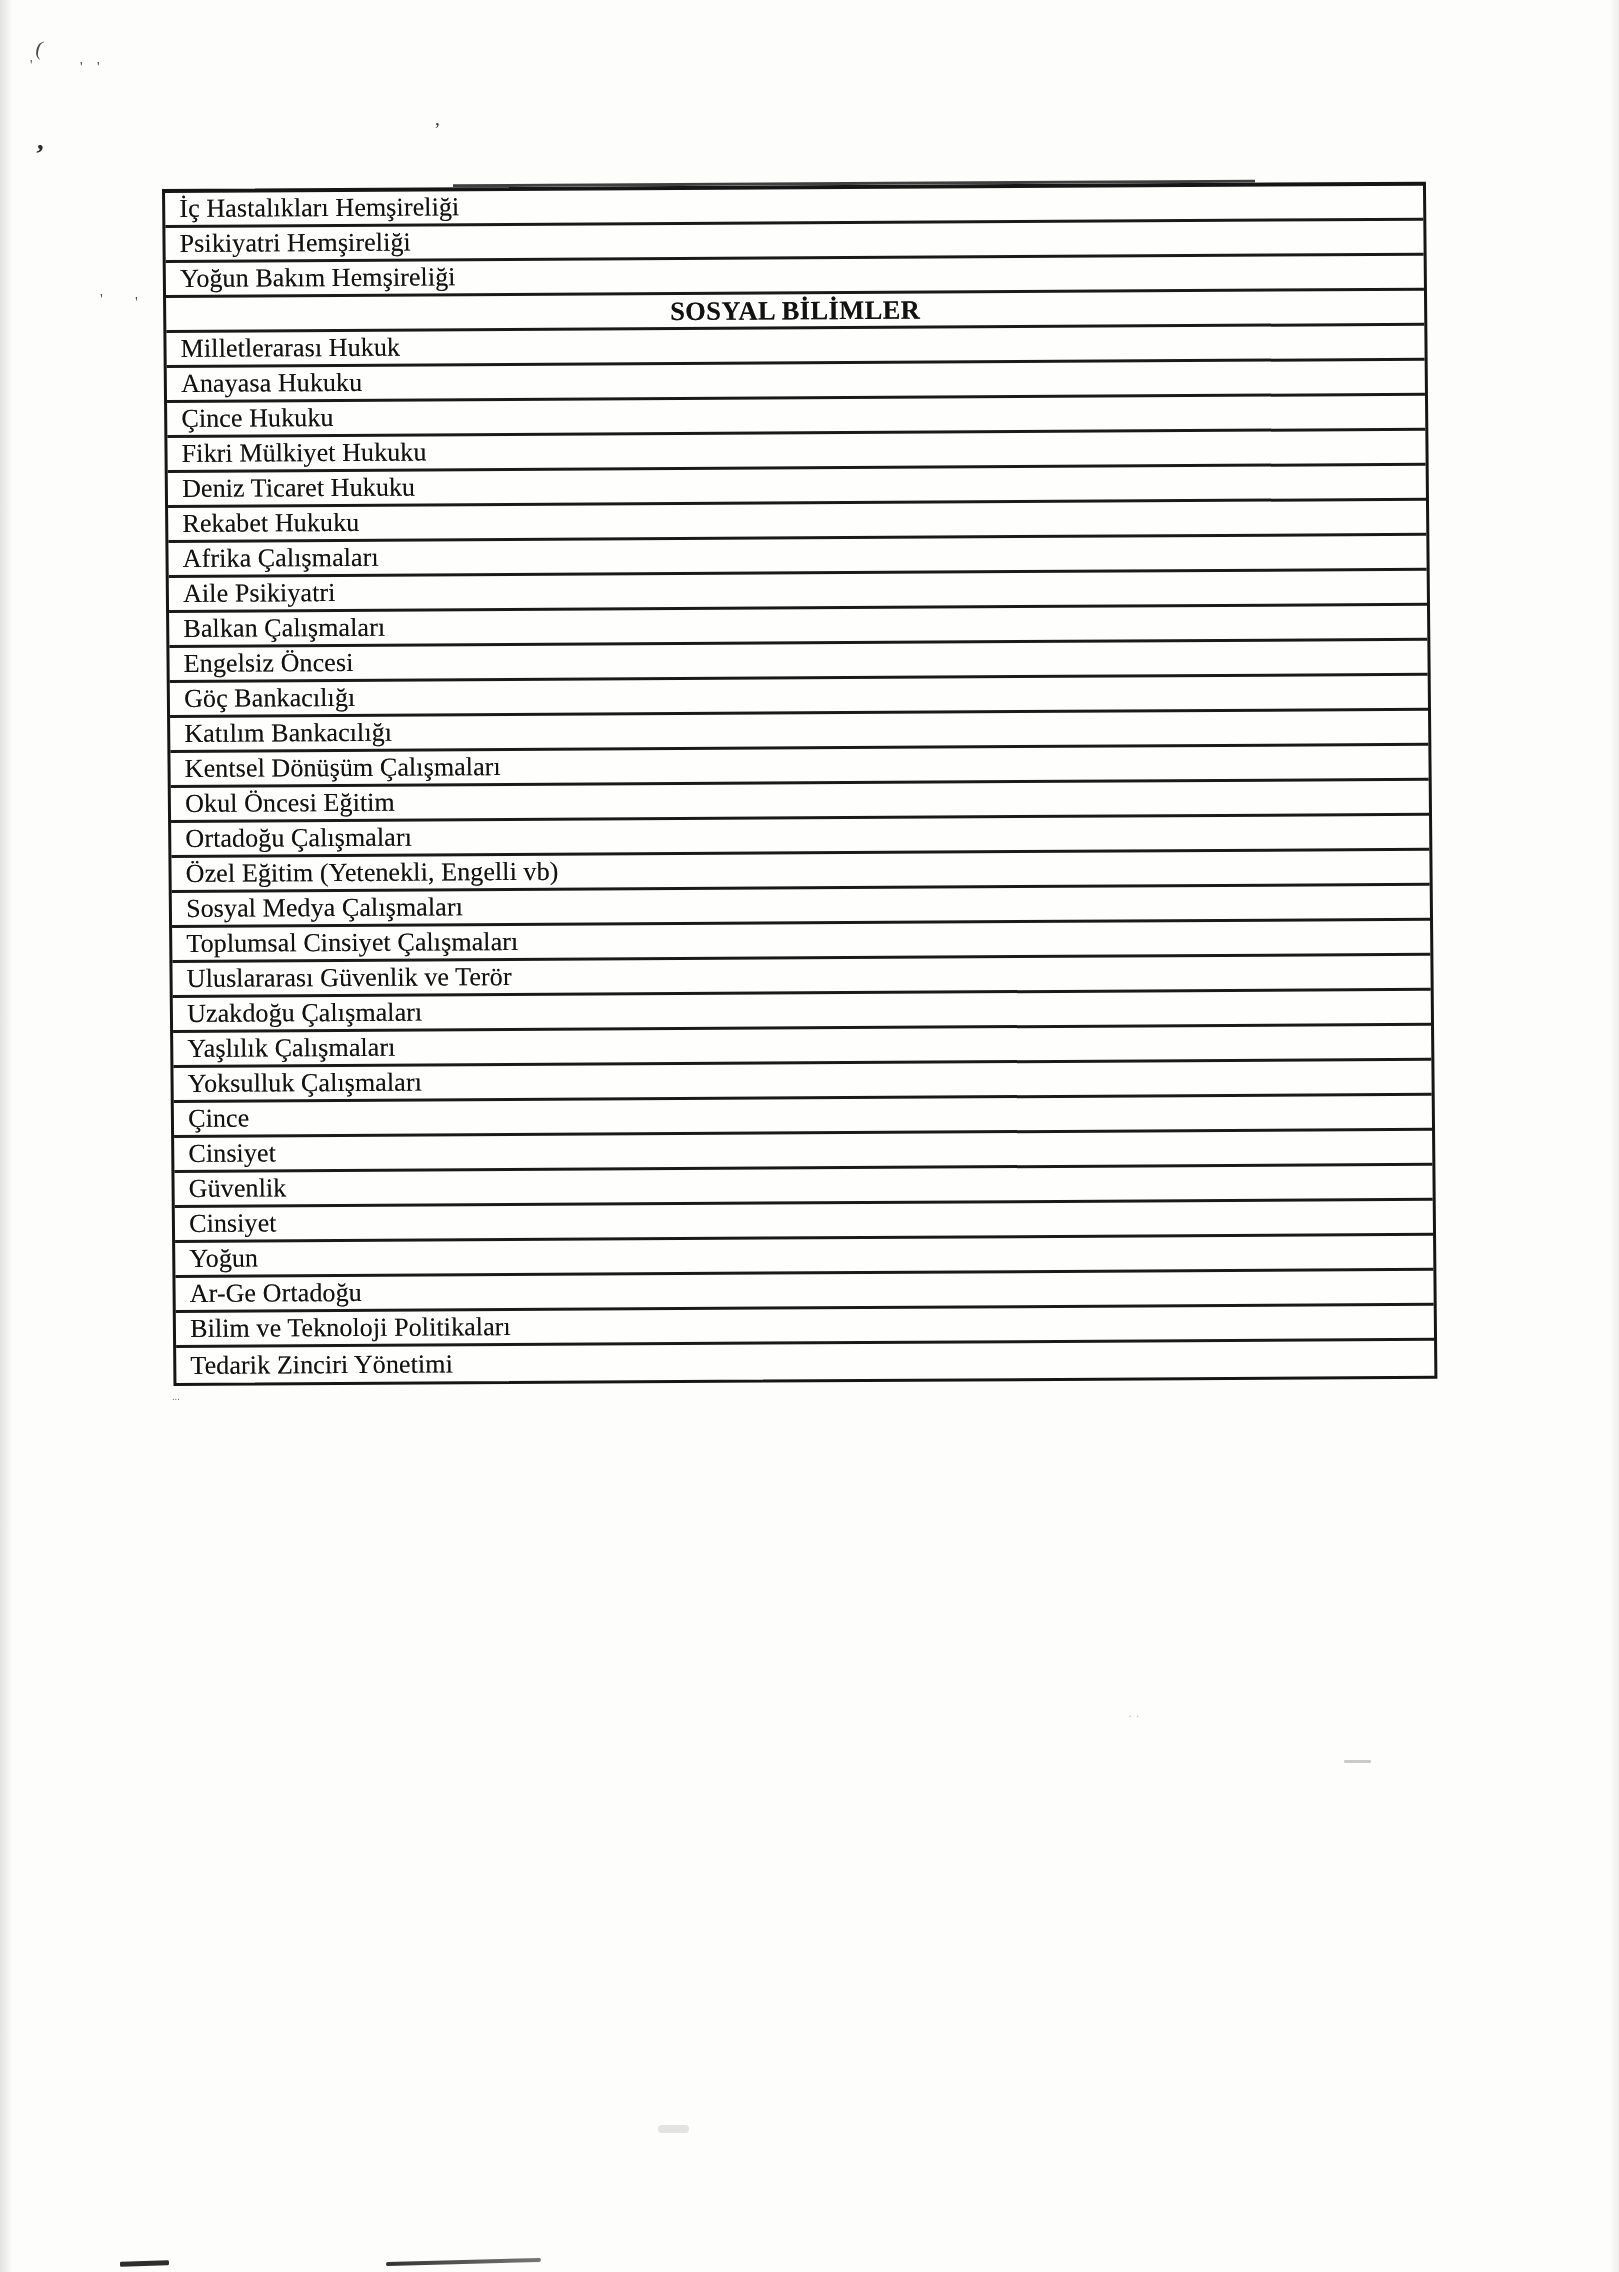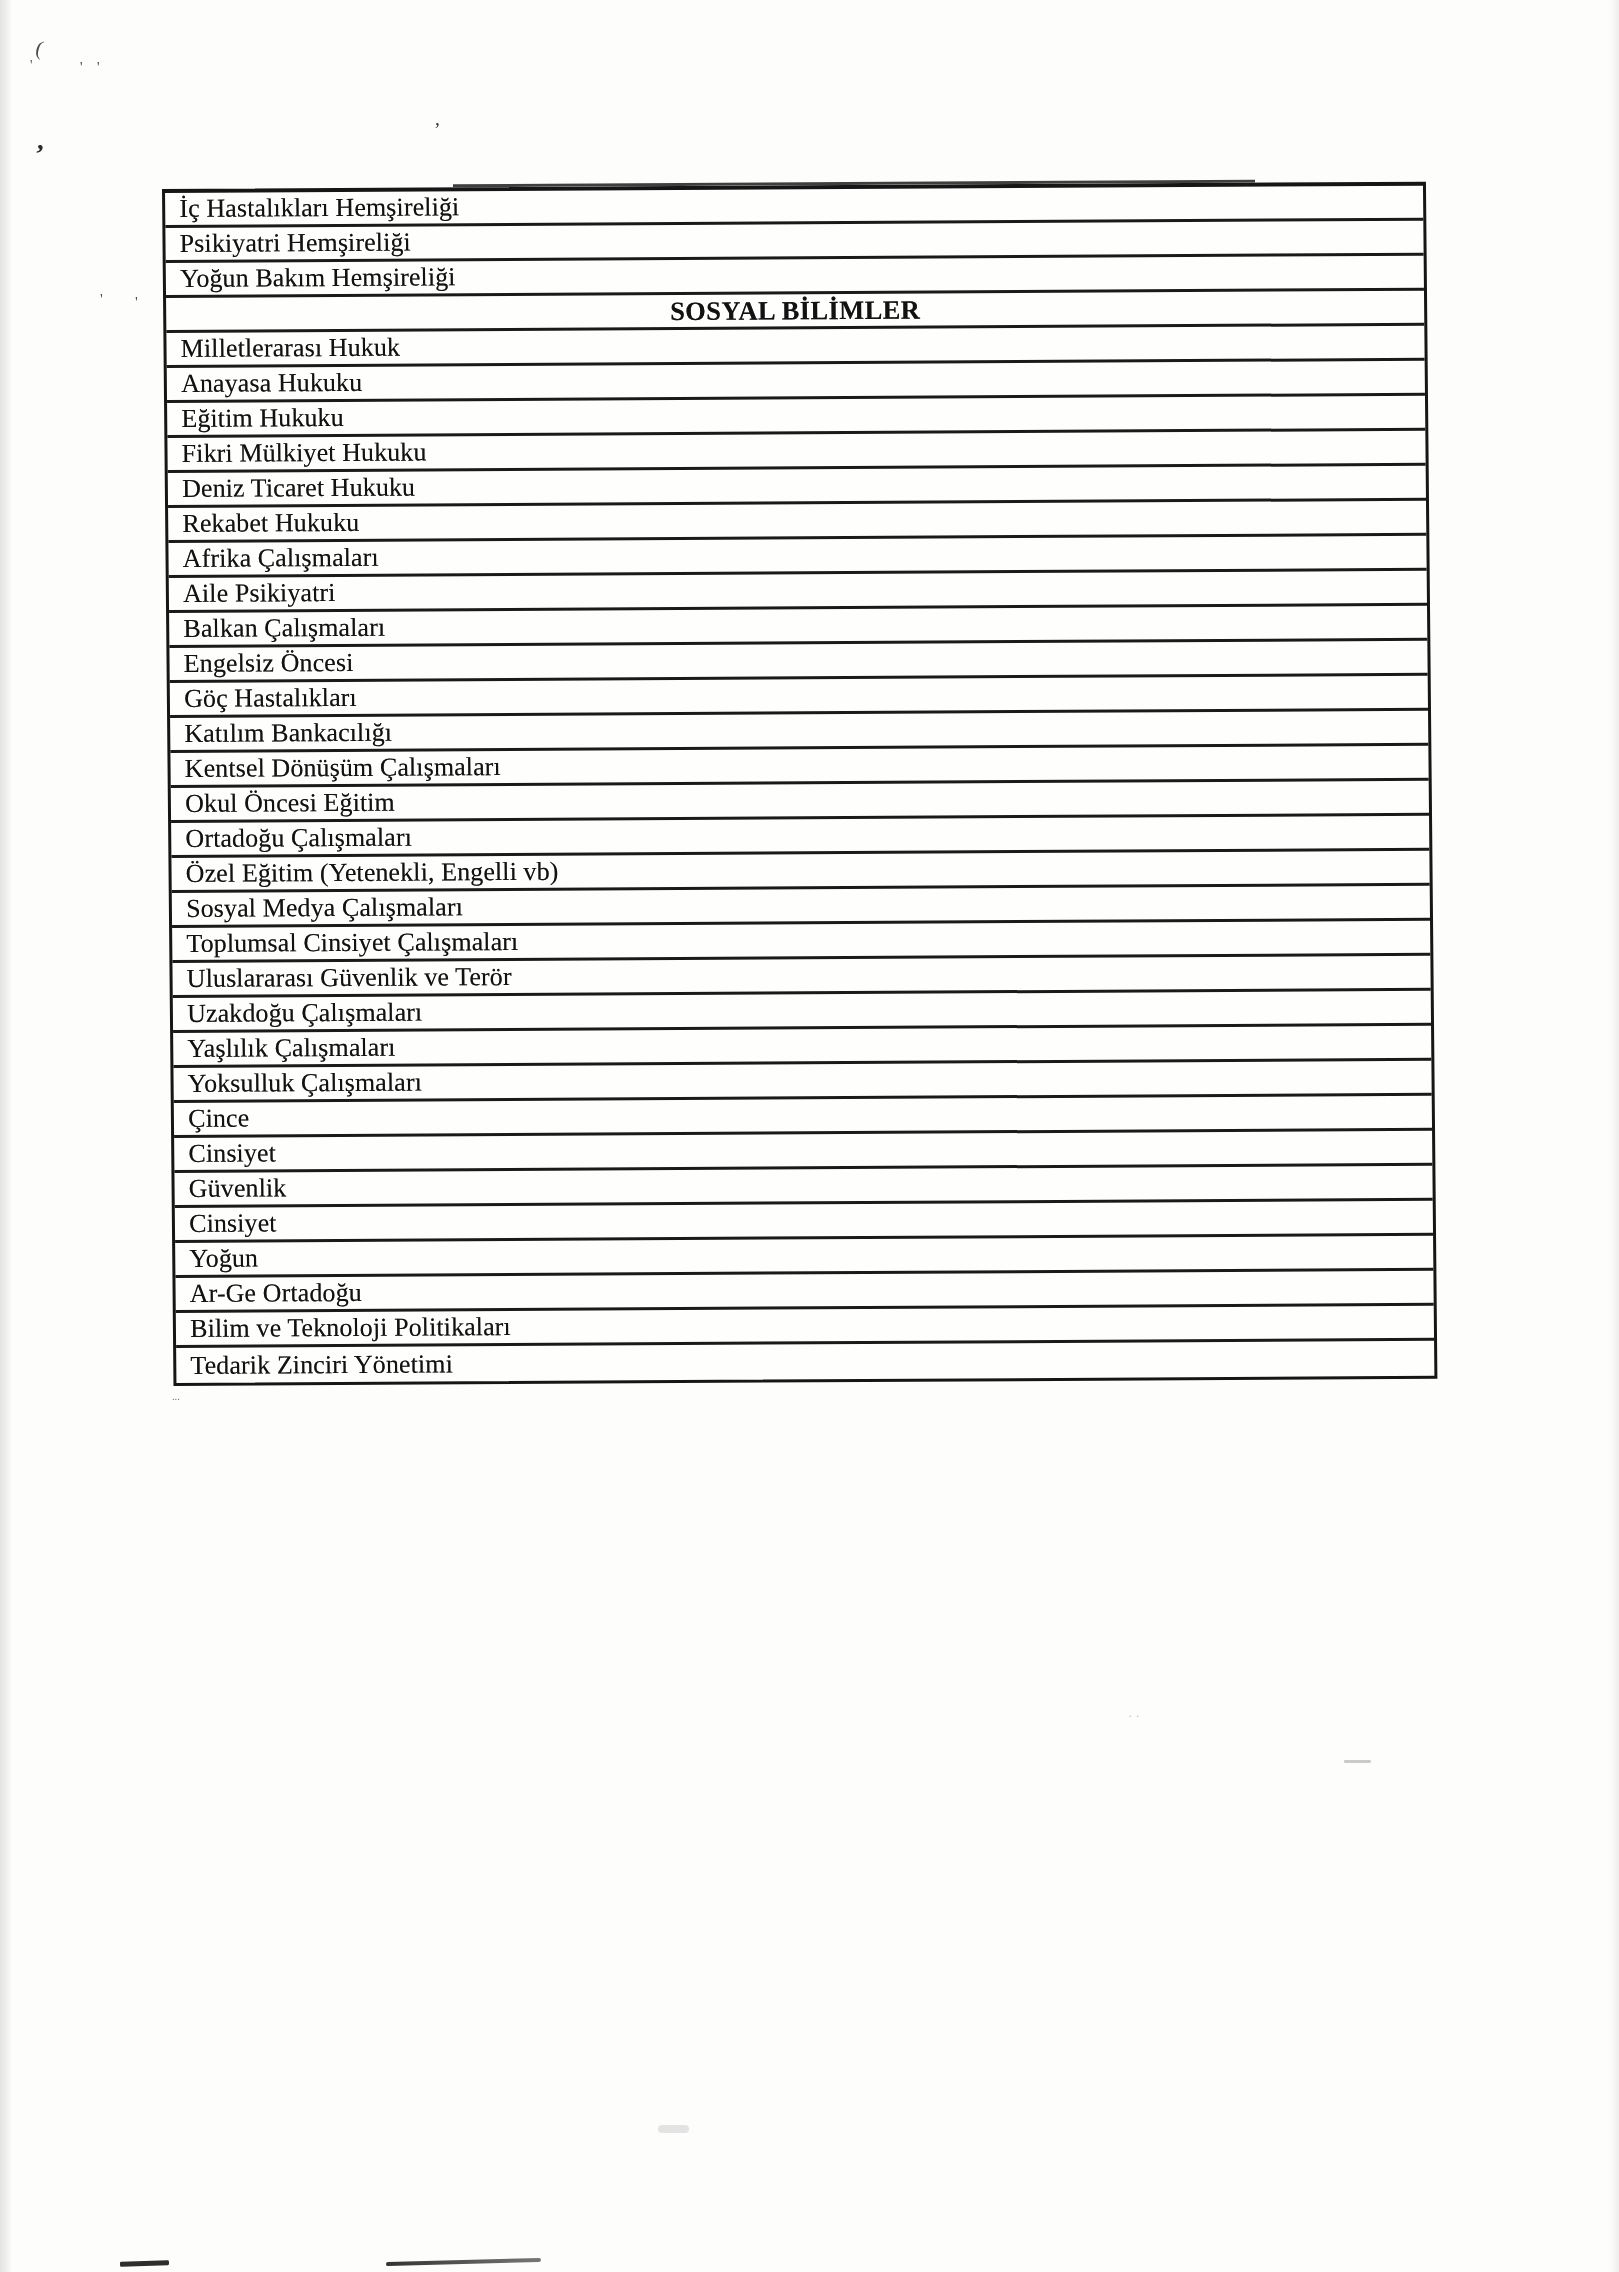--- a/index.html
+++ b/index.html
@@ -85,21 +85,21 @@
       <div class="row header">
         <span>SOSYAL BİLİMLER</span>
       </div>
       <div class="row">
         <span>Milletlerarası Hukuk</span>
       </div>
       <div class="row">
         <span>Anayasa Hukuku</span>
       </div>
       <div class="row">
-        <span>Eğitim Hukuku</span>
+        <span>Çince Hukuku</span>
       </div>
       <div class="row">
         <span>Fikri Mülkiyet Hukuku</span>
       </div>
       <div class="row">
         <span>Deniz Ticaret Hukuku</span>
       </div>
       <div class="row">
         <span>Rekabet Hukuku</span>
       </div>
@@ -109,21 +109,21 @@
       <div class="row">
         <span>Aile Psikiyatri</span>
       </div>
       <div class="row">
         <span>Balkan Çalışmaları</span>
       </div>
       <div class="row">
         <span>Engelsiz Öncesi</span>
       </div>
       <div class="row">
-        <span>Göç Hastalıkları</span>
+        <span>Göç Bankacılığı</span>
       </div>
       <div class="row">
         <span>Katılım Bankacılığı</span>
       </div>
       <div class="row">
         <span>Kentsel Dönüşüm Çalışmaları</span>
       </div>
       <div class="row">
         <span>Okul Öncesi Eğitim</span>
       </div>

